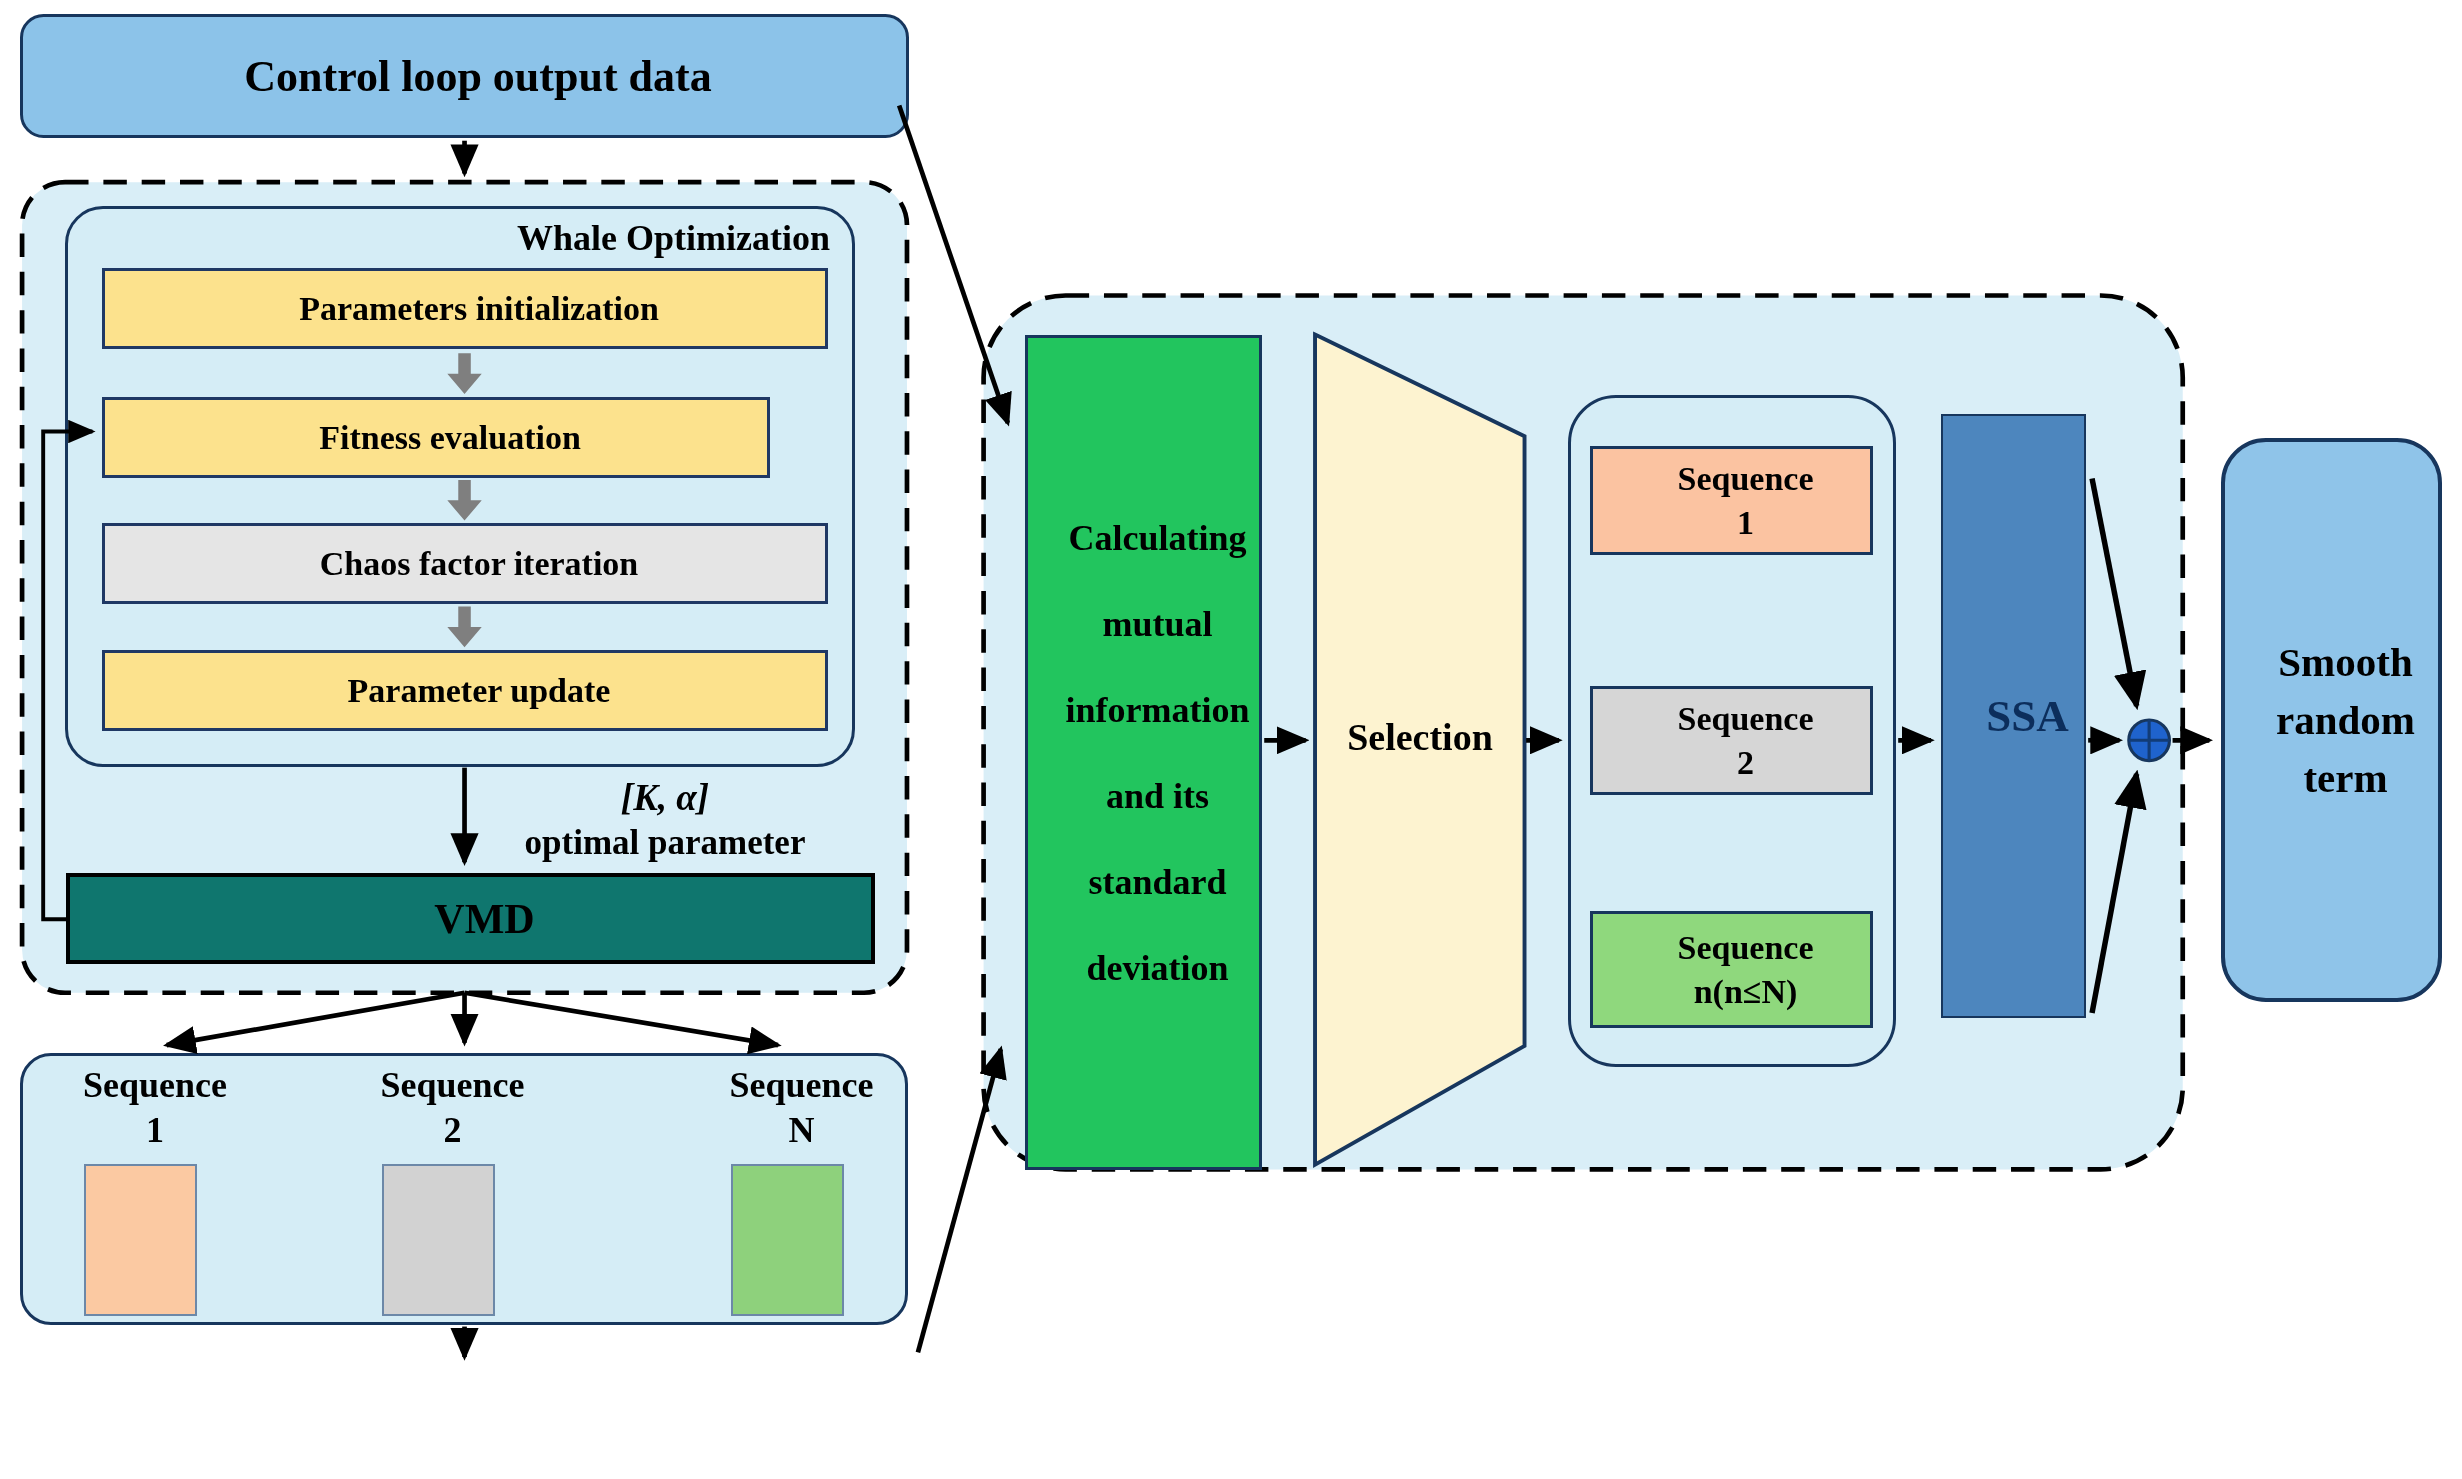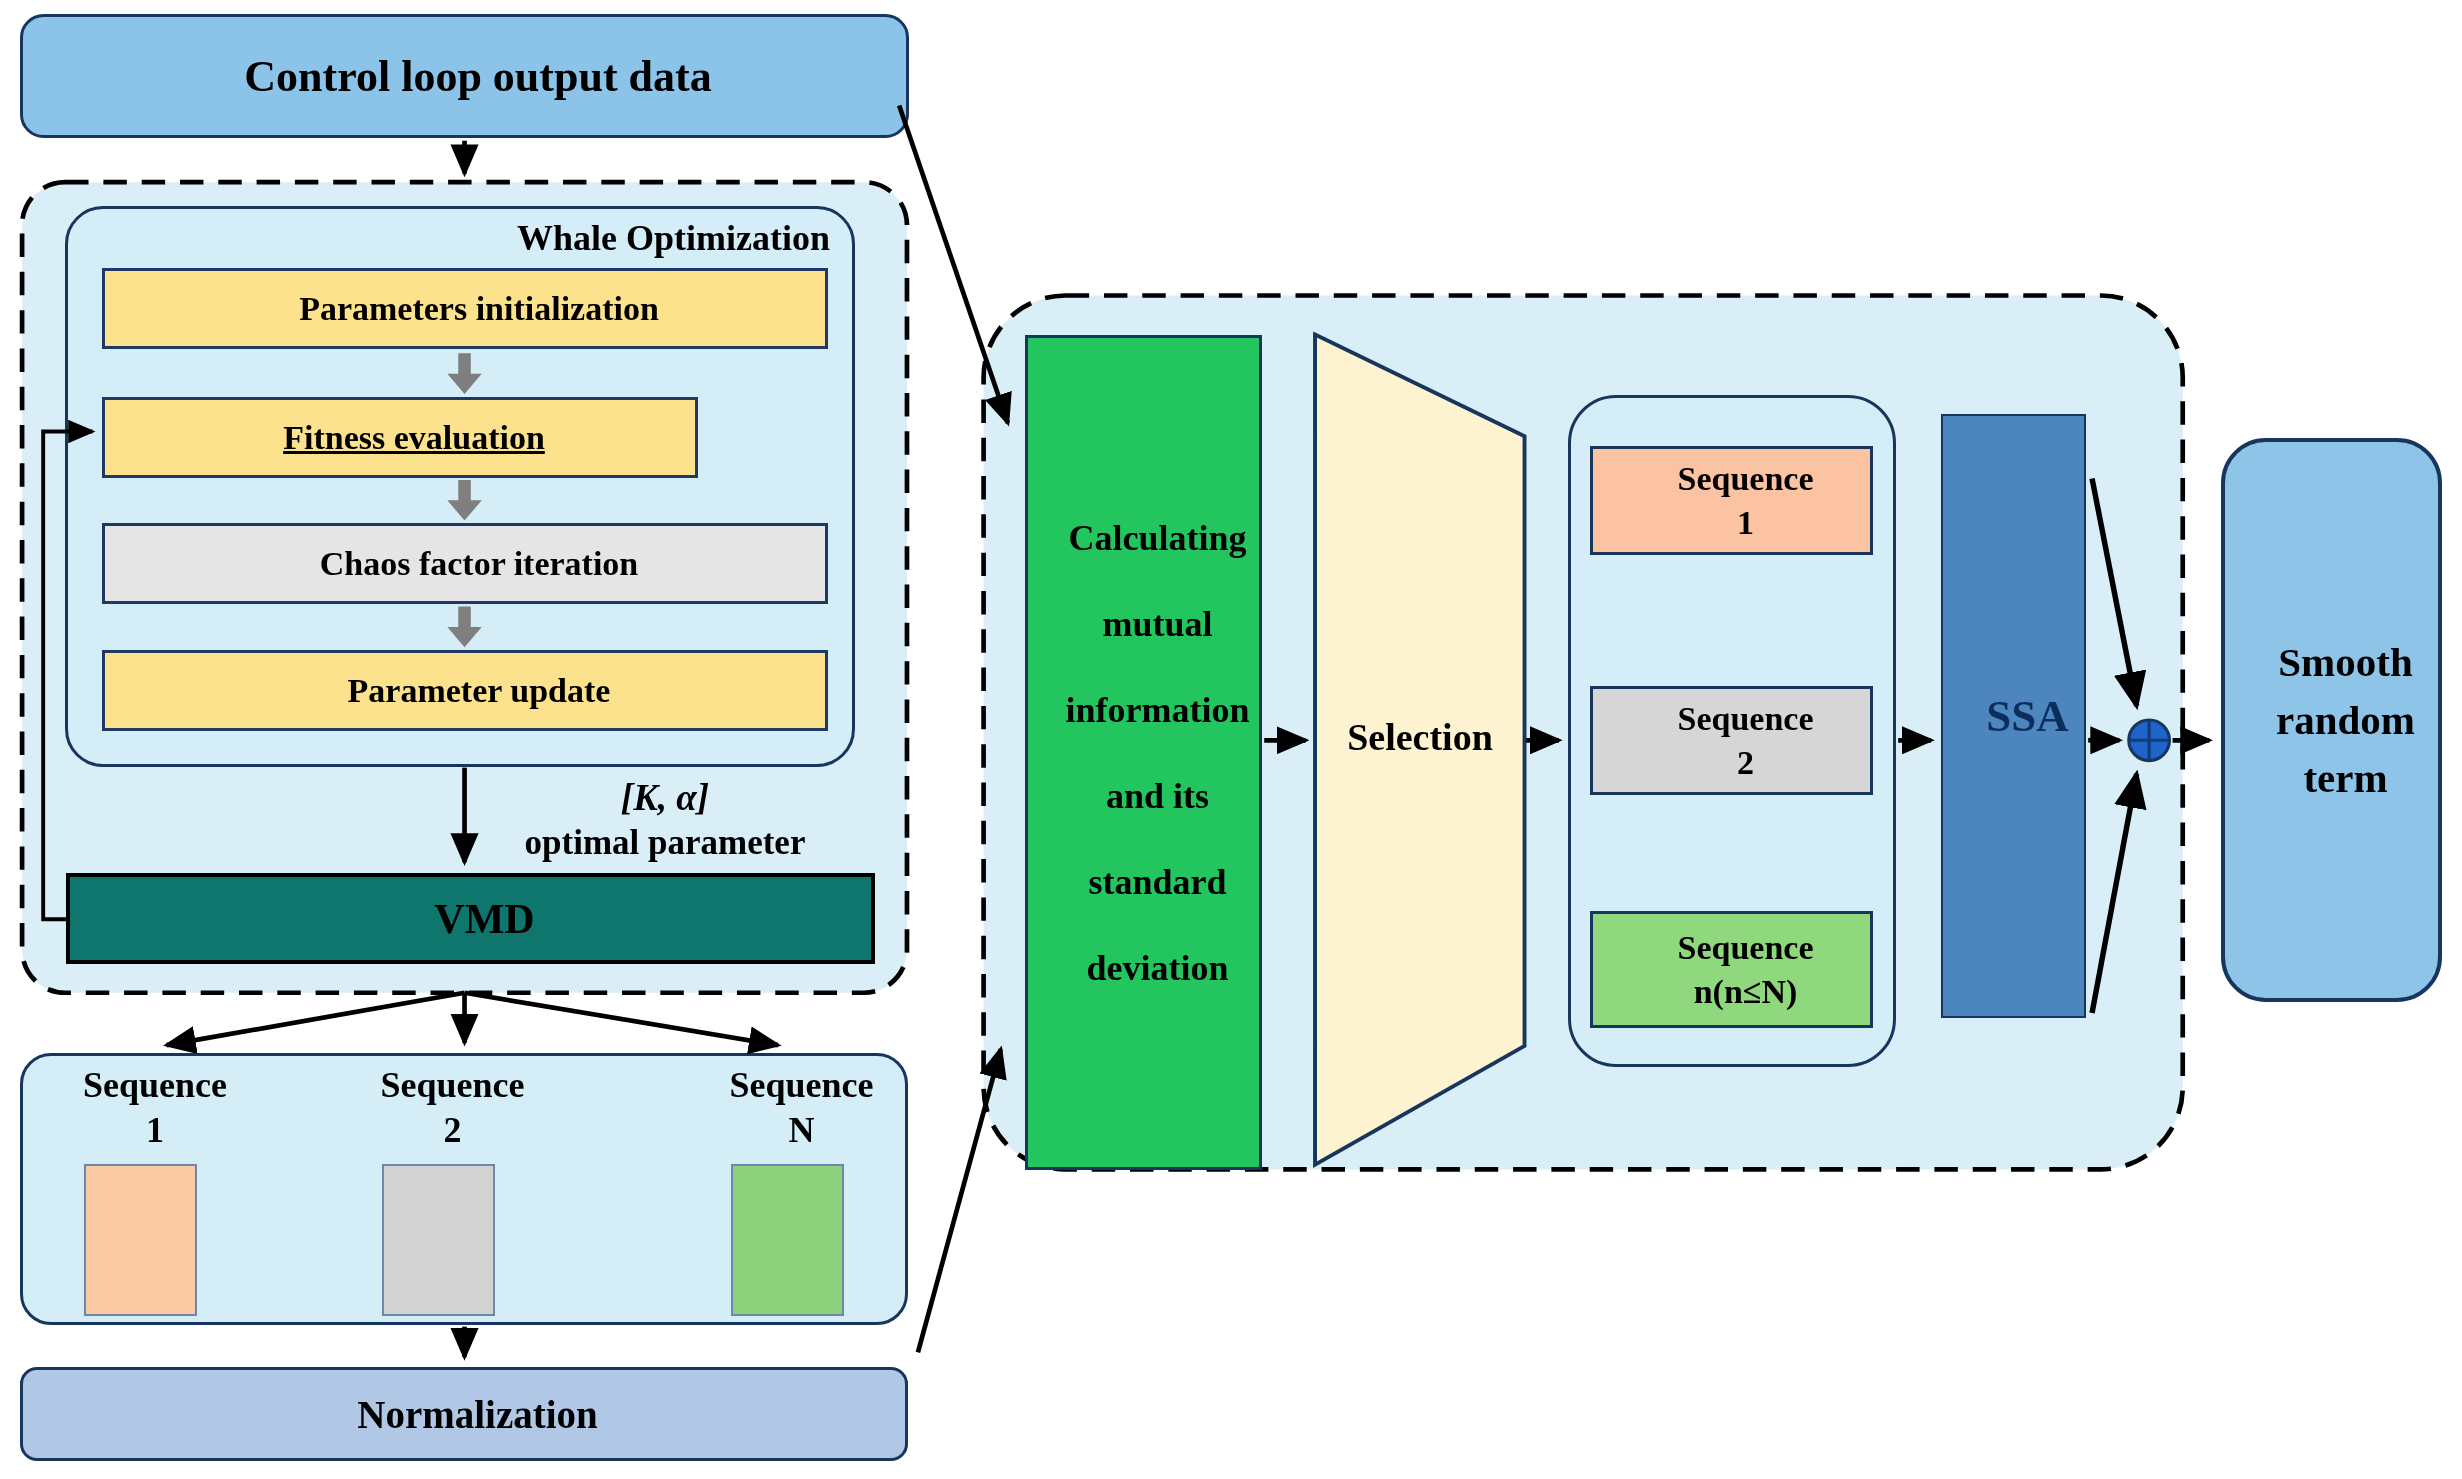--- a/index.html
+++ b/index.html
@@ -26,21 +26,21 @@
     <span>Control loop output data</span>
   </div>
 
   <div class="abs node" style="left:65px;top:206px;width:790px;height:561px;background:#d5edf6;border:3.9px solid #17365d;border-radius:38px;">
     <div class="abs" style="right:22px;top:7.8px;font-size:36px;font-weight:bold;">Whale Optimization</div>
   </div>
 
   <div class="abs box node" style="left:102px;top:268px;width:726px;height:81px;background:#fce28d;border:3.1px solid #1f3864;font-size:34px;">
     <span>Parameters initialization</span>
   </div>
-  <div class="abs box node" style="left:102px;top:397px;width:596px;height:81px;background:#fce28d;border:3.1px solid #1f3864;font-size:34px;text-decoration:underline;">
+  <div class="abs box node" style="left:102px;top:397px;width:668px;height:81px;background:#fce28d;border:3.1px solid #1f3864;font-size:34px;">
     <span>Fitness evaluation</span>
   </div>
   <div class="abs box node" style="left:102px;top:523px;width:726px;height:81px;background:#e5e5e5;border:3.1px solid #1f3864;font-size:34px;">
     <span>Chaos factor iteration</span>
   </div>
   <div class="abs box node" style="left:102px;top:650px;width:726px;height:81px;background:#fce28d;border:3.1px solid #1f3864;font-size:34px;">
     <span>Parameter update</span>
   </div>
 
   <div class="abs overlay" style="left:485px;top:775px;width:360px;text-align:center;font-weight:bold;font-size:35px;line-height:45px;">
@@ -64,23 +64,20 @@
   </div>
   <div class="abs box node" style="left:670px;top:1063px;width:235px;font-size:36px;line-height:45px;">
     <span class="line2">Sequence</span>
     <span class="line2">N</span>
   </div>
 
   <div class="abs node" style="left:84px;top:1164px;width:113px;height:152px;background:#fbc9a2;border:2.3px solid #6c88a8;"></div>
   <div class="abs node" style="left:382px;top:1164px;width:113px;height:152px;background:#d2d2d2;border:2.3px solid #6c88a8;"></div>
   <div class="abs node" style="left:731px;top:1164px;width:113px;height:152px;background:#8ed17c;border:2.3px solid #6c88a8;"></div>
 
-  <div class="abs box node" style="left:19.5px;top:1367px;width:888px;height:94px;background:#b0c7e6;border:3.1px solid #17365d;border-radius:17px;font-size:39px;">
-    <span>Normalization</span>
-  </div>
 
   <div class="abs box node" style="left:1025px;top:335px;width:237px;height:835px;background:#22c55e;border:3.9px solid #17365d;font-size:36px;line-height:50px;gap:36px;">
     <span class="line2">Calculating</span>
     <span class="line2">mutual</span>
     <span class="line2">information</span>
     <span class="line2">and its</span>
     <span class="line2">standard</span>
     <span class="line2">deviation</span>
   </div>
 

